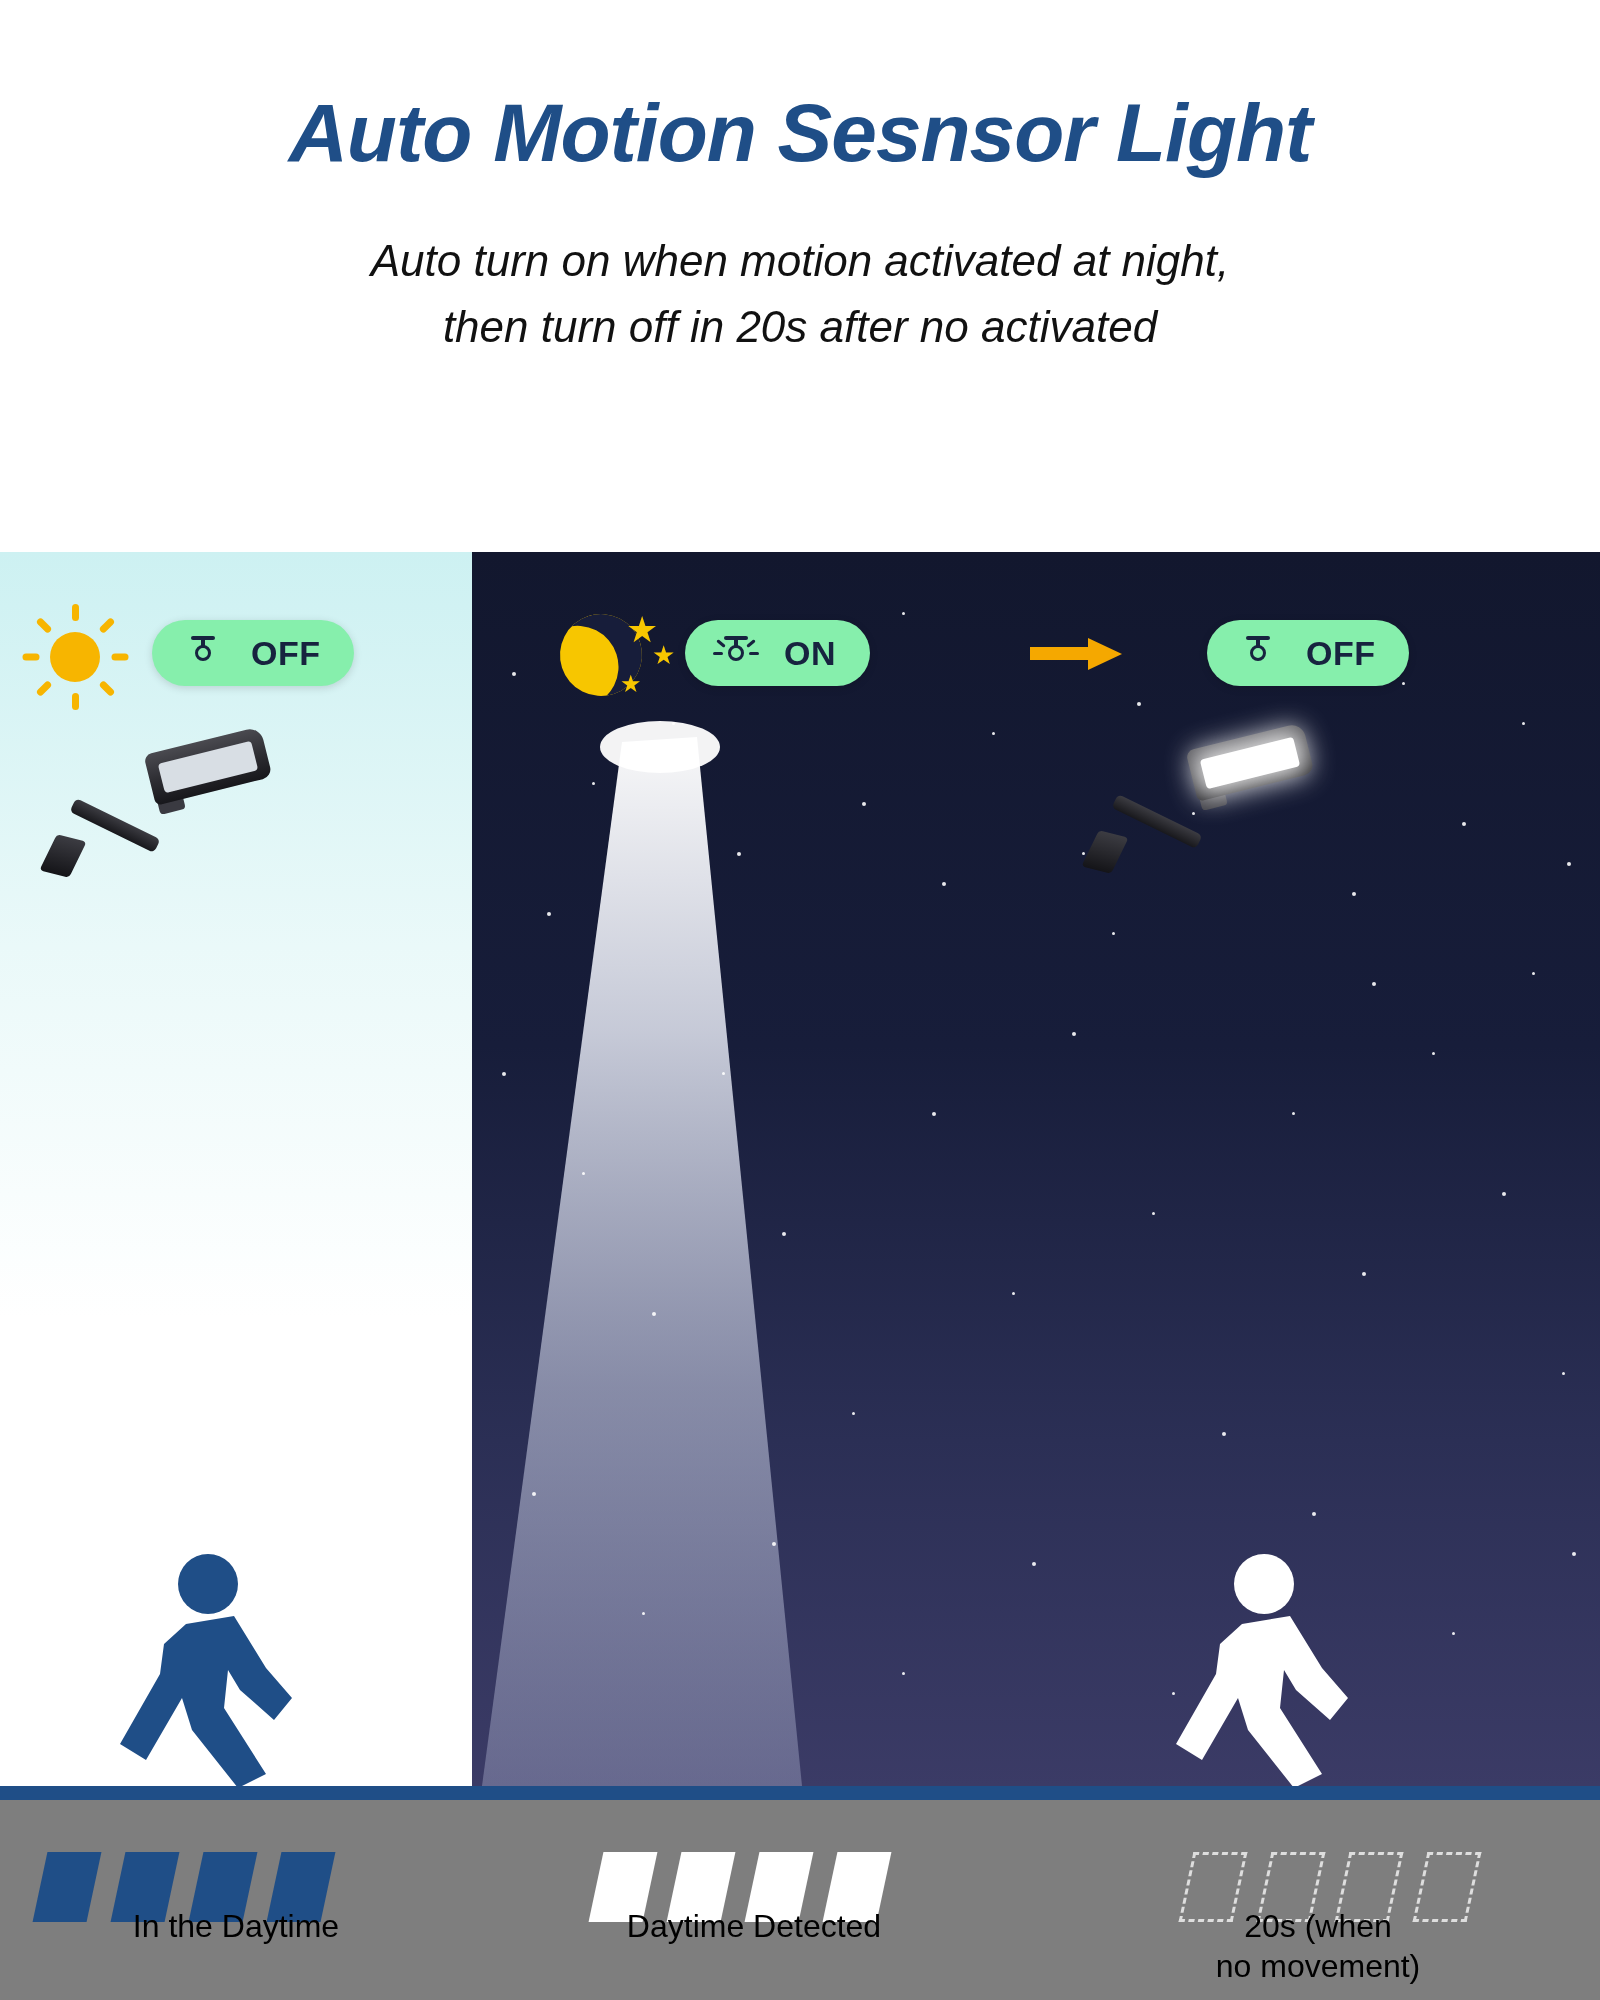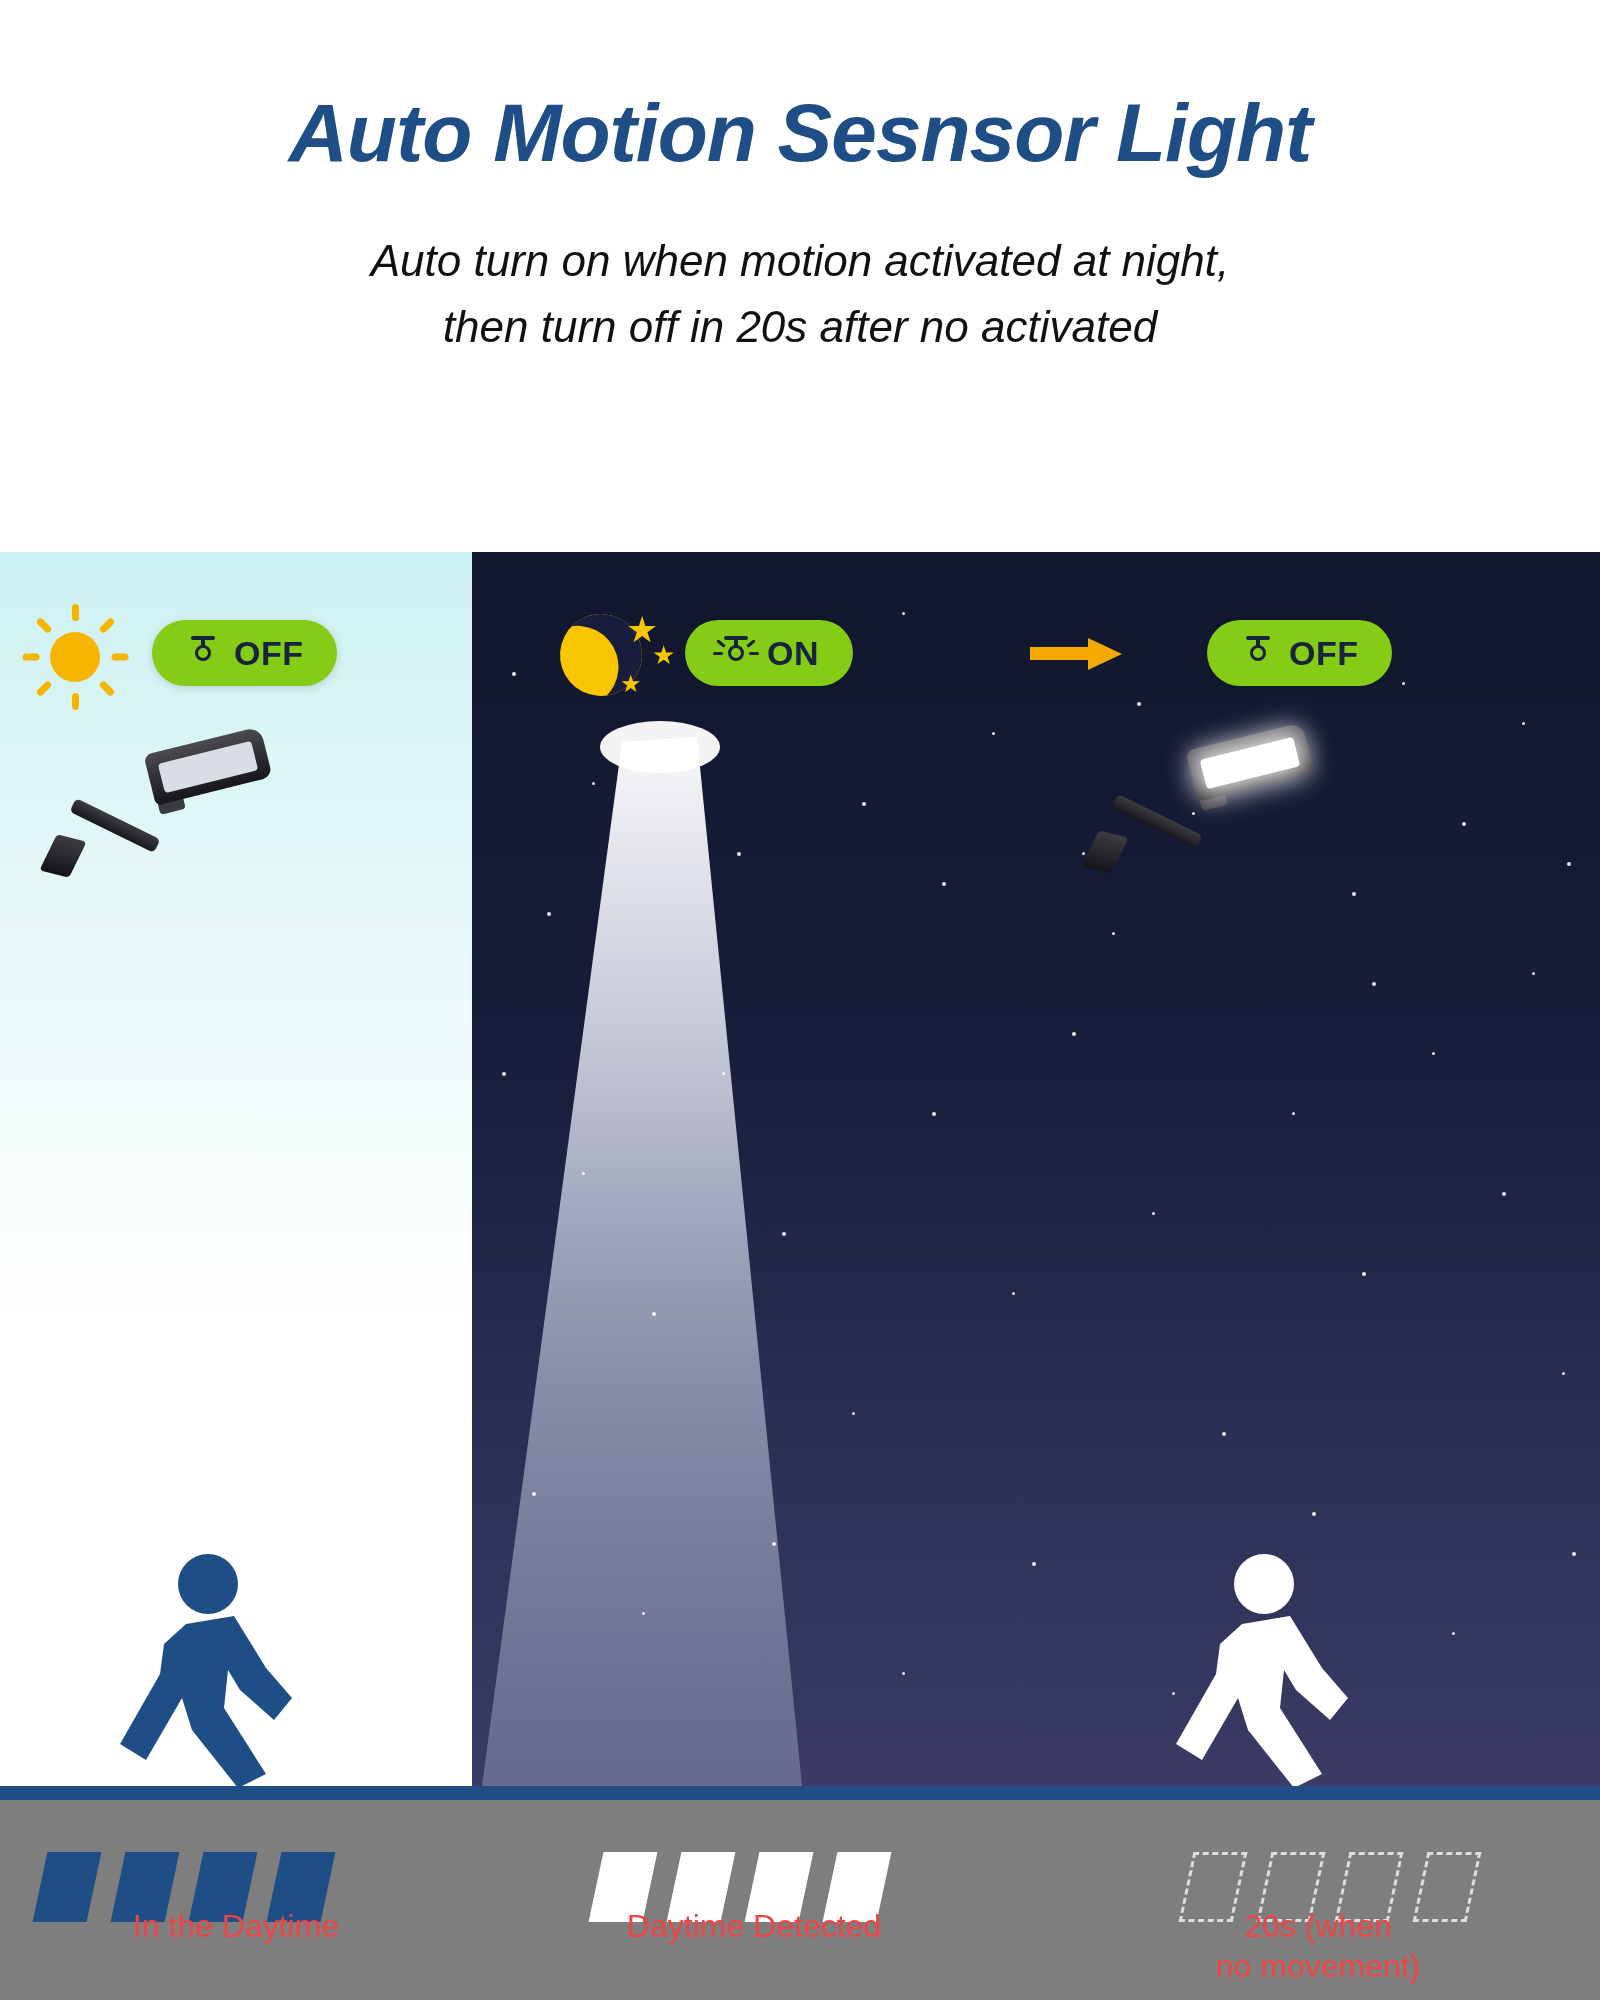--- a/index.html
+++ b/index.html
@@ -80,36 +80,36 @@
   .ground-labels {
     position: absolute;
     left: 0;
     top: 1354px;
     width: 1600px;
     height: 94px;
     display: flex;
   }
   .ground-label {
     flex: 0 0 auto;
-    color: #ef4444;
+    color: #000000;
     font-size: 32px;
     text-align: center;
     line-height: 1.25;
   }
   .gl1 { width: 472px; }
   .gl2 { width: 564px; }
   .gl3 { width: 564px; }
 
   
   .badge {
     position: absolute;
     display: flex;
     align-items: center;
-    gap: 14px;
-    background: #84cc16;
+    gap: 31px;
+    background: #86efac;
     border-radius: 48px;
     padding: 0 34px;
     height: 66px;
     box-shadow: 0 2px 8px rgba(0,0,0,0.14);
   }
   .badge-text {
     font-size: 34px;
     font-weight: bold;
     color: #17233f;
     letter-spacing: 0.5px;

